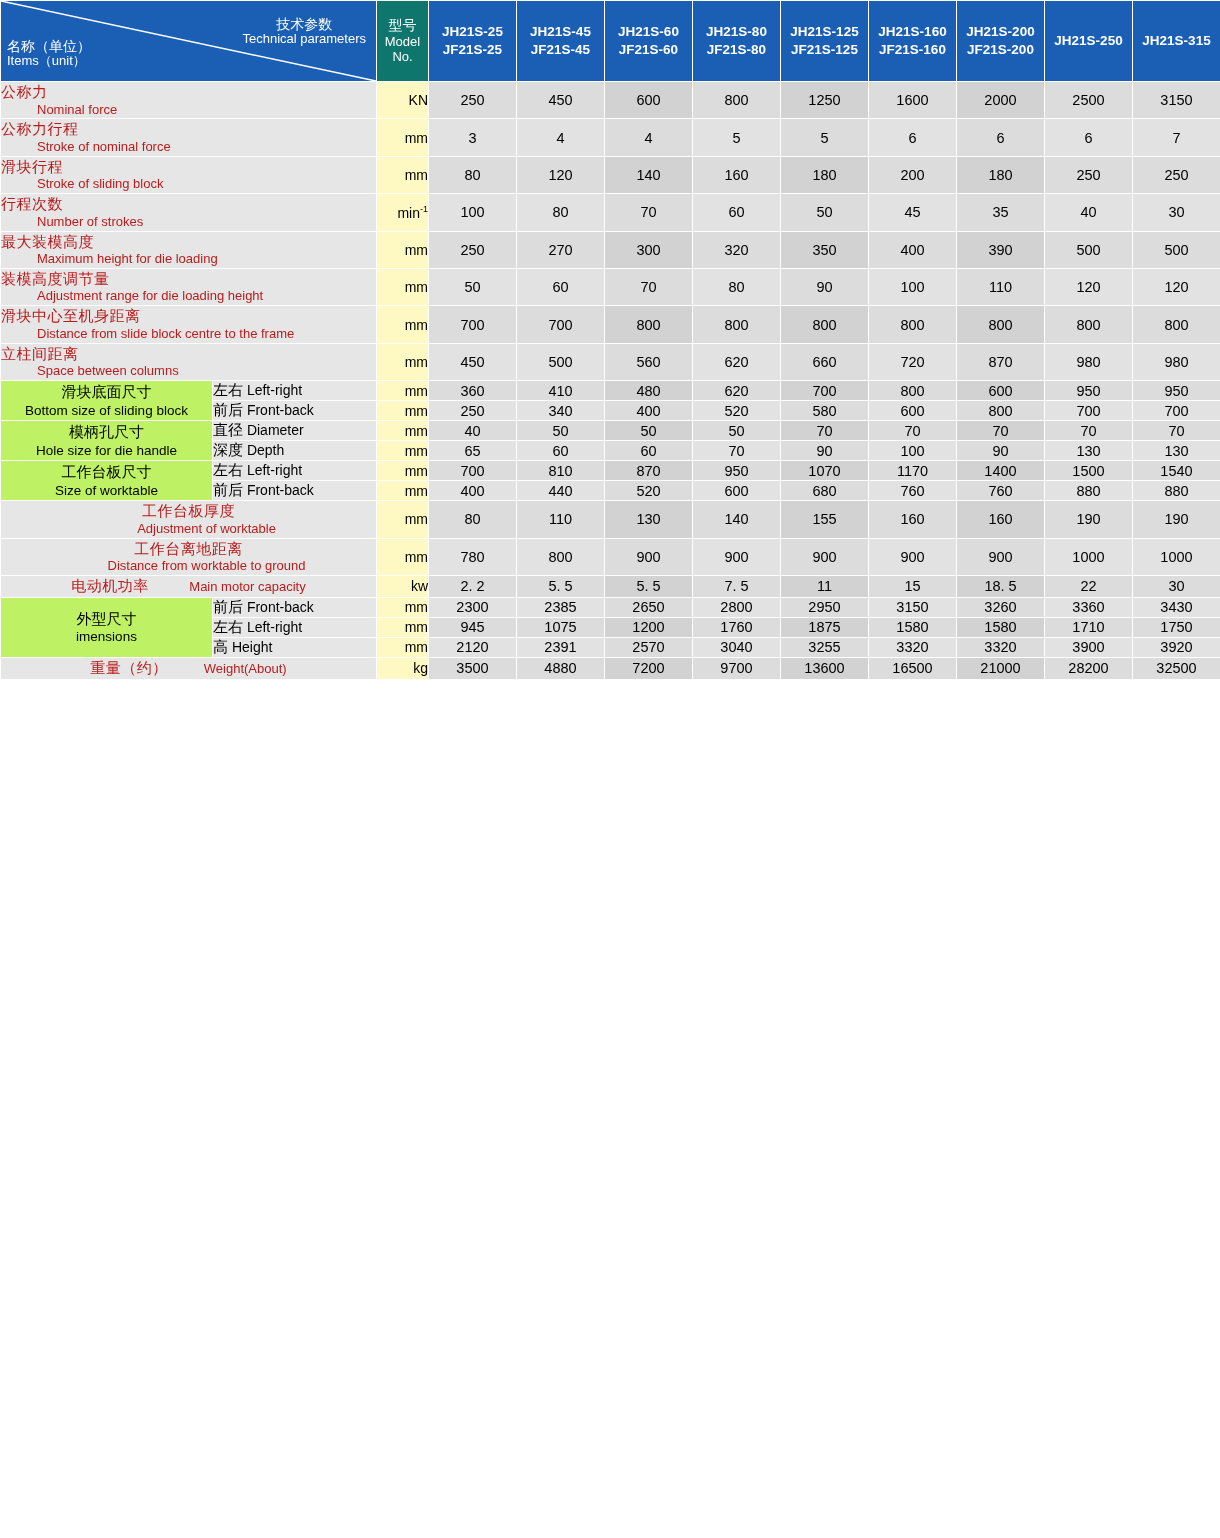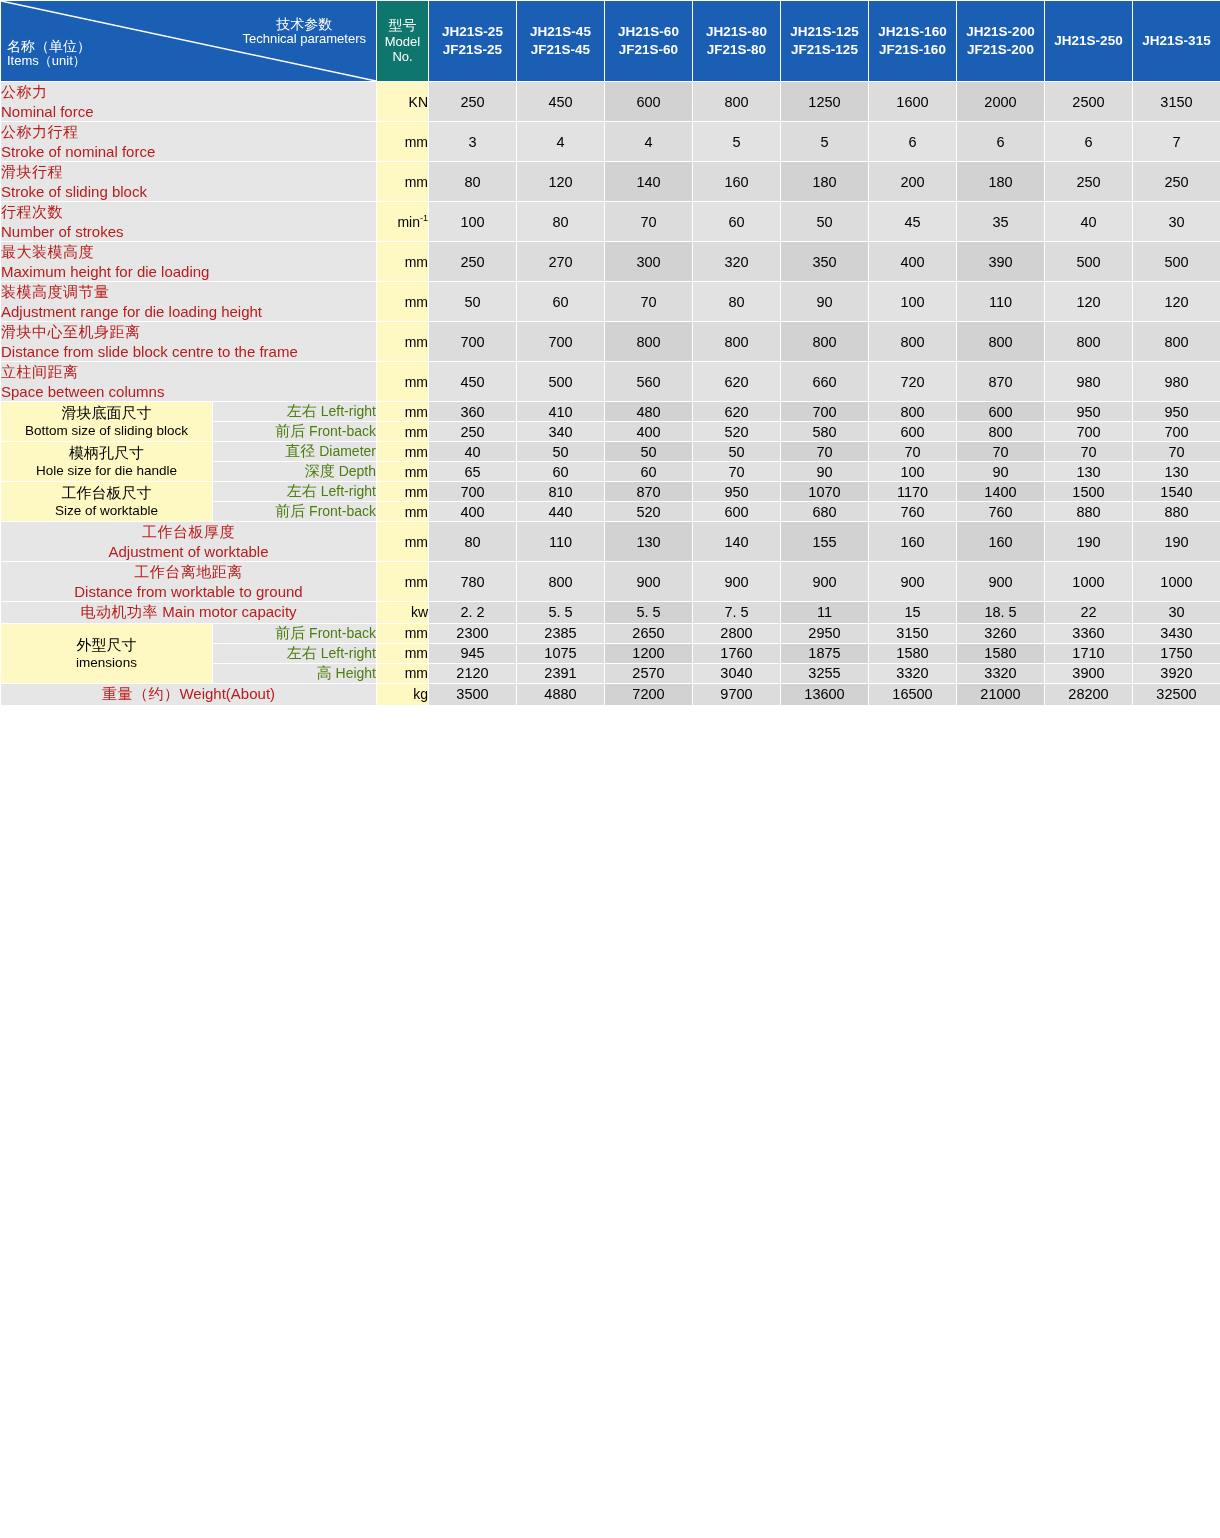--- a/index.html
+++ b/index.html
@@ -79,47 +79,48 @@
     background: #e6e6e6;
     color: #b91c1c;
     padding: 6px 8px;
     line-height: 1.3;
   }
   .item-cell .cn {
     font-size: 15px;
     letter-spacing: .5px;
   }
   .item-cell .en {
-    font-size: 15px;
+    font-size: 13px;
+    padding-left: 36px;
   }
   .item-cell.center { text-align: center; }
   .sub-cell {
     background: #e6e6e6;
-    color: #4d7c0f;
-    text-align: right;
+    color: #000000;
+    text-align: left;
     font-size: 14px;
     padding: 6px 4px;
   }
   .sub-cell .cn { font-size: 15px; }
   .unit-cell {
     background: #fef9c3;
     text-align: right;
     font-size: 14px;
   }
   .val {
     text-align: center;
     font-size: 14.5px;
     background: #dcdcdc;
     padding: 6px 2px;
   }
   .val.alt { background: #d2d2d2; }
   .val.lite { background: #e2e2e2; }
   sup { font-size: 9px; }
   .grp-cell {
-    background: #fef9c3;
+    background: #bef264;
     text-align: center;
     line-height: 1.3;
     padding: 4px 2px;
   }
   .grp-cell .cn { font-size: 15px; }
   .grp-cell .en { font-size: 13.5px; }
 </style>
 </head>
 <body>
 

